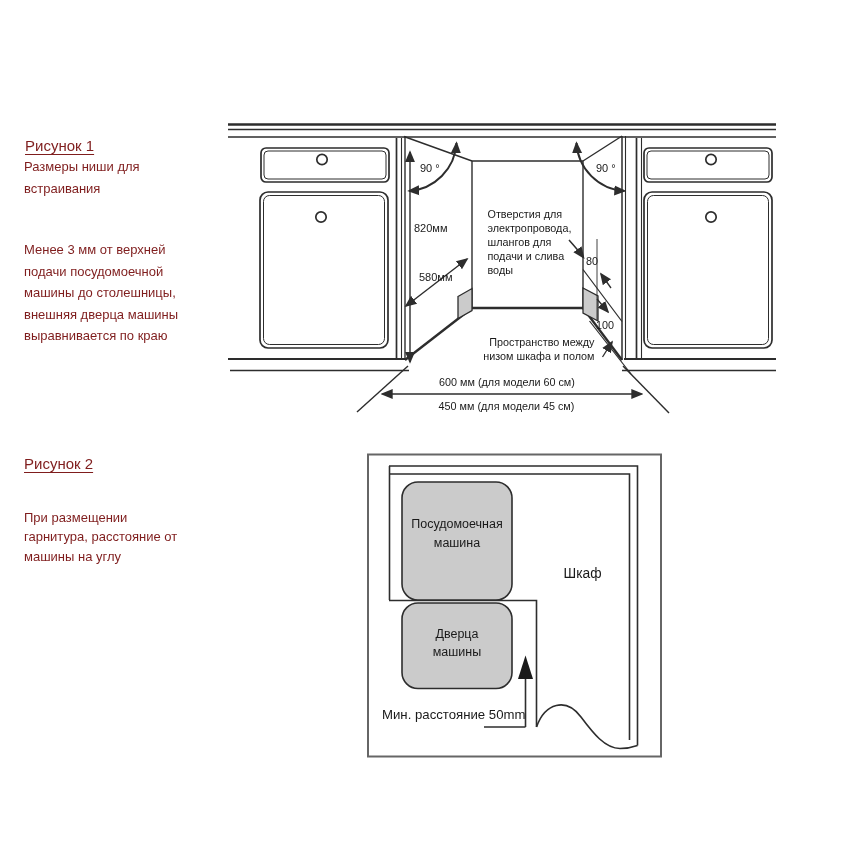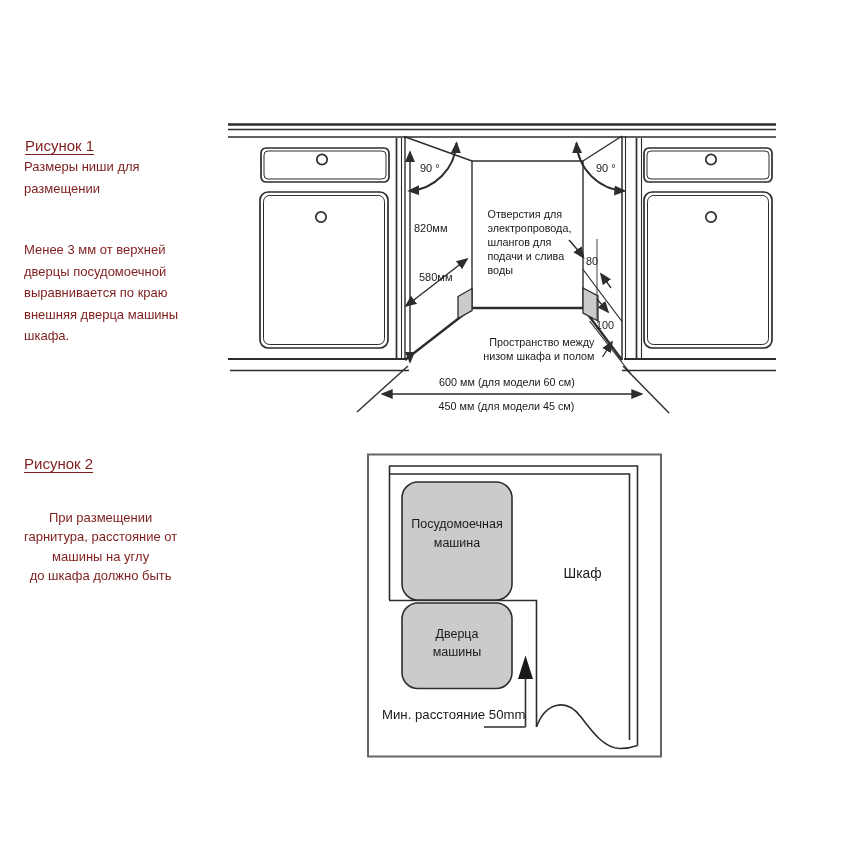--- a/index.html
+++ b/index.html
@@ -2,51 +2,50 @@
 <html><head>
 <meta charset="utf-8">
 <style>
   html,body{margin:0;padding:0;background:#fff;}
   .page{position:relative;width:776px;height:862px;background:#ffffff;overflow:hidden;
         font-family:"Liberation Sans","DejaVu Sans",sans-serif;color:#7f1d1d;}
   .abs{position:absolute;}
   .fig-title{font-size:15px;text-decoration:underline;text-underline-offset:3px;white-space:nowrap;}
   .txtblock div{font-size:13px;white-space:nowrap;}
   .lh21 div{line-height:21.5px;}
-  .lh19 div{line-height:19.4px;text-align:center;}
+  .lh19 div{line-height:19.4px;}
   svg{position:absolute;overflow:visible;}
   svg text{font-family:"Liberation Sans","DejaVu Sans",sans-serif;fill:#1a1a1a;}
 </style>
 </head>
 <body>
 
 <div class="page">
 
   <div class="abs fig-title" style="left:25px;top:137px;">Рисунок 1</div>
 
   <div class="abs txtblock lh21" style="left:24px;top:156px;">
     <div>Размеры ниши для</div>
-    <div>размещении</div>
+    <div>встраивания</div>
   </div>
 
   <div class="abs txtblock lh21" style="left:24px;top:239px;">
     <div>Менее 3 мм от верхней</div>
-    <div>дверцы посудомоечной</div>
+    <div>подачи посудомоечной</div>
+    <div>машины до столешницы,</div>
+    <div>внешняя дверца машины</div>
     <div>выравнивается по краю</div>
-    <div>внешняя дверца машины</div>
-    <div>шкафа.</div>
   </div>
 
   <div class="abs fig-title" style="left:24px;top:455px;text-align:right;">Рисунок 2</div>
 
   <div class="abs txtblock lh19" style="left:24px;top:508px;">
     <div>При размещении</div>
     <div>гарнитура, расстояние от</div>
     <div>машины на углу</div>
-    <div>до шкафа должно быть</div>
   </div>
 
   <svg style="left:225px;top:108px;" width="635" height="312" viewBox="225 108 635 312">
     <defs>
       <marker id="ah" markerUnits="userSpaceOnUse" markerWidth="12" markerHeight="12" viewBox="0 0 10 10" refX="8.5" refY="5" orient="auto-start-reverse">
         <path d="M0,0.8 L10,5 L0,9.2 Z" fill="#2d2d2d"></path>
       </marker>
     </defs>
 
     <g stroke="#2d2d2d" fill="none">

